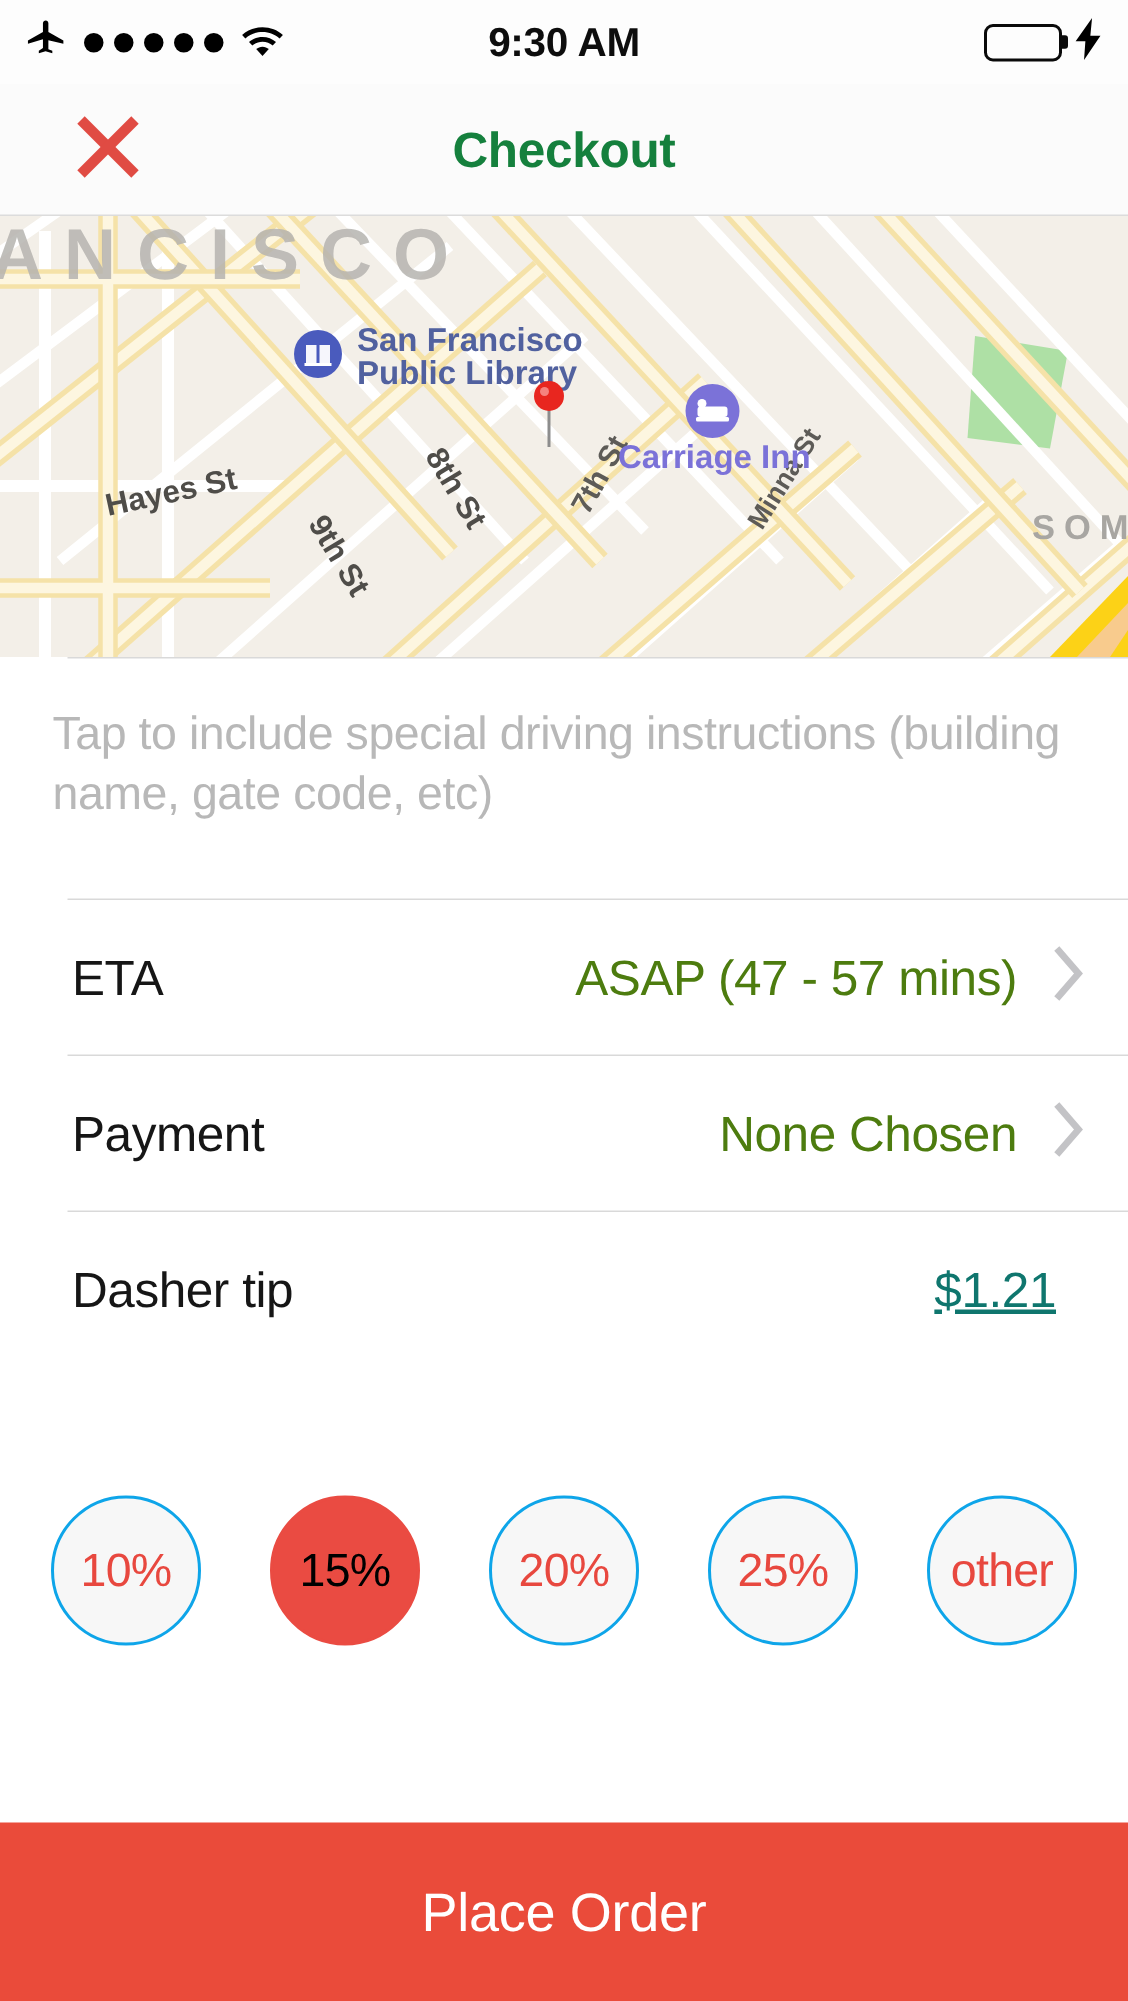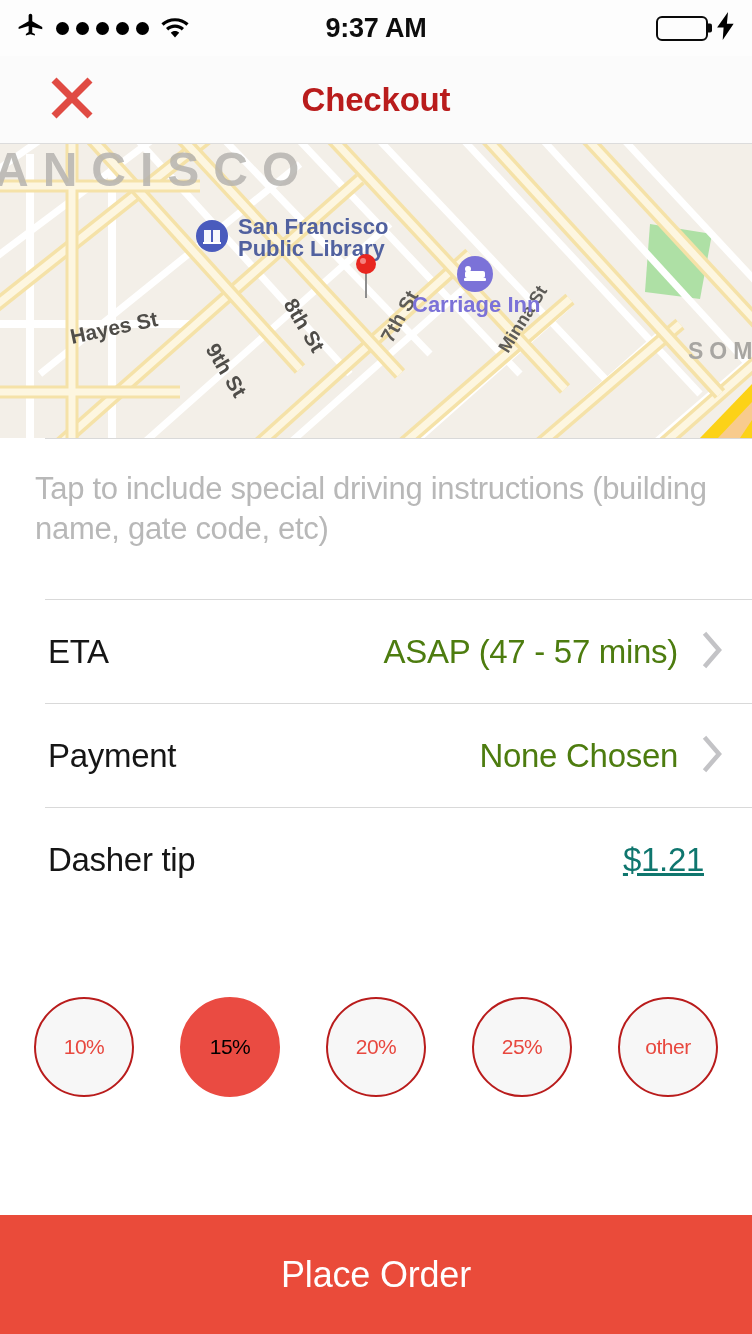--- a/index.html
+++ b/index.html
@@ -114,21 +114,21 @@
     justify-content: center;
     cursor: pointer;
     background: none;
     border: none;
   }
   .nav-title {
     width: 100%;
     text-align: center;
     font-size: 33px;
     font-weight: bold;
-    color: #b91c1c;
+    color: #15803d;
     letter-spacing: -0.2px;
   }
 
   
   .map {
     flex: 0 0 294px;
     position: relative;
     overflow: hidden;
     background: #f3efe8;
     cursor: pointer;
@@ -209,27 +209,27 @@
     display: flex;
     justify-content: space-between;
     align-items: center;
     padding: 12px 34px 0 34px;
     flex: 1 1 auto;
   }
   .tip-pill {
     width: 100px;
     height: 100px;
     border-radius: 50%;
-    border: 2px solid #b91c1c;
+    border: 2px solid #0ea5e9;
     background: #f7f7f7;
     color: #e8483f;
     display: flex;
     align-items: center;
     justify-content: center;
-    font-size: 21px;
+    font-size: 31px;
     letter-spacing: -0.5px;
     cursor: pointer;
     flex: 0 0 auto;
   }
   .tip-pill.selected {
     background: #ea4b42;
     border-color: #ea4b42;
     color: #000000;
   }
 
@@ -269,21 +269,21 @@
           <i></i>
       </span>
       <span class="wifi-icon">
         <svg width="32" height="24" viewBox="0 0 32 24" aria-hidden="true">
           <path fill="#000" d="M16 4.2c5.2 0 10 1.9 13.6 5.1l-2.2 2.4C24.4 8.9 20.4 7.3 16 7.3S7.6 8.9 4.6 11.7L2.4 9.3C6 6.1 10.8 4.2 16 4.2z"></path>
           <path fill="#000" d="M16 10.6c3.4 0 6.6 1.3 9 3.4l-2.2 2.4c-1.8-1.6-4.2-2.6-6.8-2.6s-5 1-6.8 2.6L7 14c2.4-2.1 5.6-3.4 9-3.4z"></path>
           <path fill="#000" d="M16 17.1c1.6 0 3.1.6 4.2 1.6L16 23.4l-4.2-4.7c1.1-1 2.6-1.6 4.2-1.6z"></path>
         </svg>
       </span>
     </div>
-    <div class="status-time">9:37 AM</div>
+    <div class="status-time">9:30 AM</div>
     <div class="status-right">
       <span class="battery">
         <span class="battery-fill" style="background:#4cd964"></span>
       </span>
       <span class="bolt-icon">
         <svg width="20" height="28" viewBox="0 0 14 22" aria-hidden="true">
           <path fill="#000" d="M8.6 0L0 12.2h5.1L4.4 22 13 9.3H7.7z"></path>
         </svg>
       </span>
     </div>

